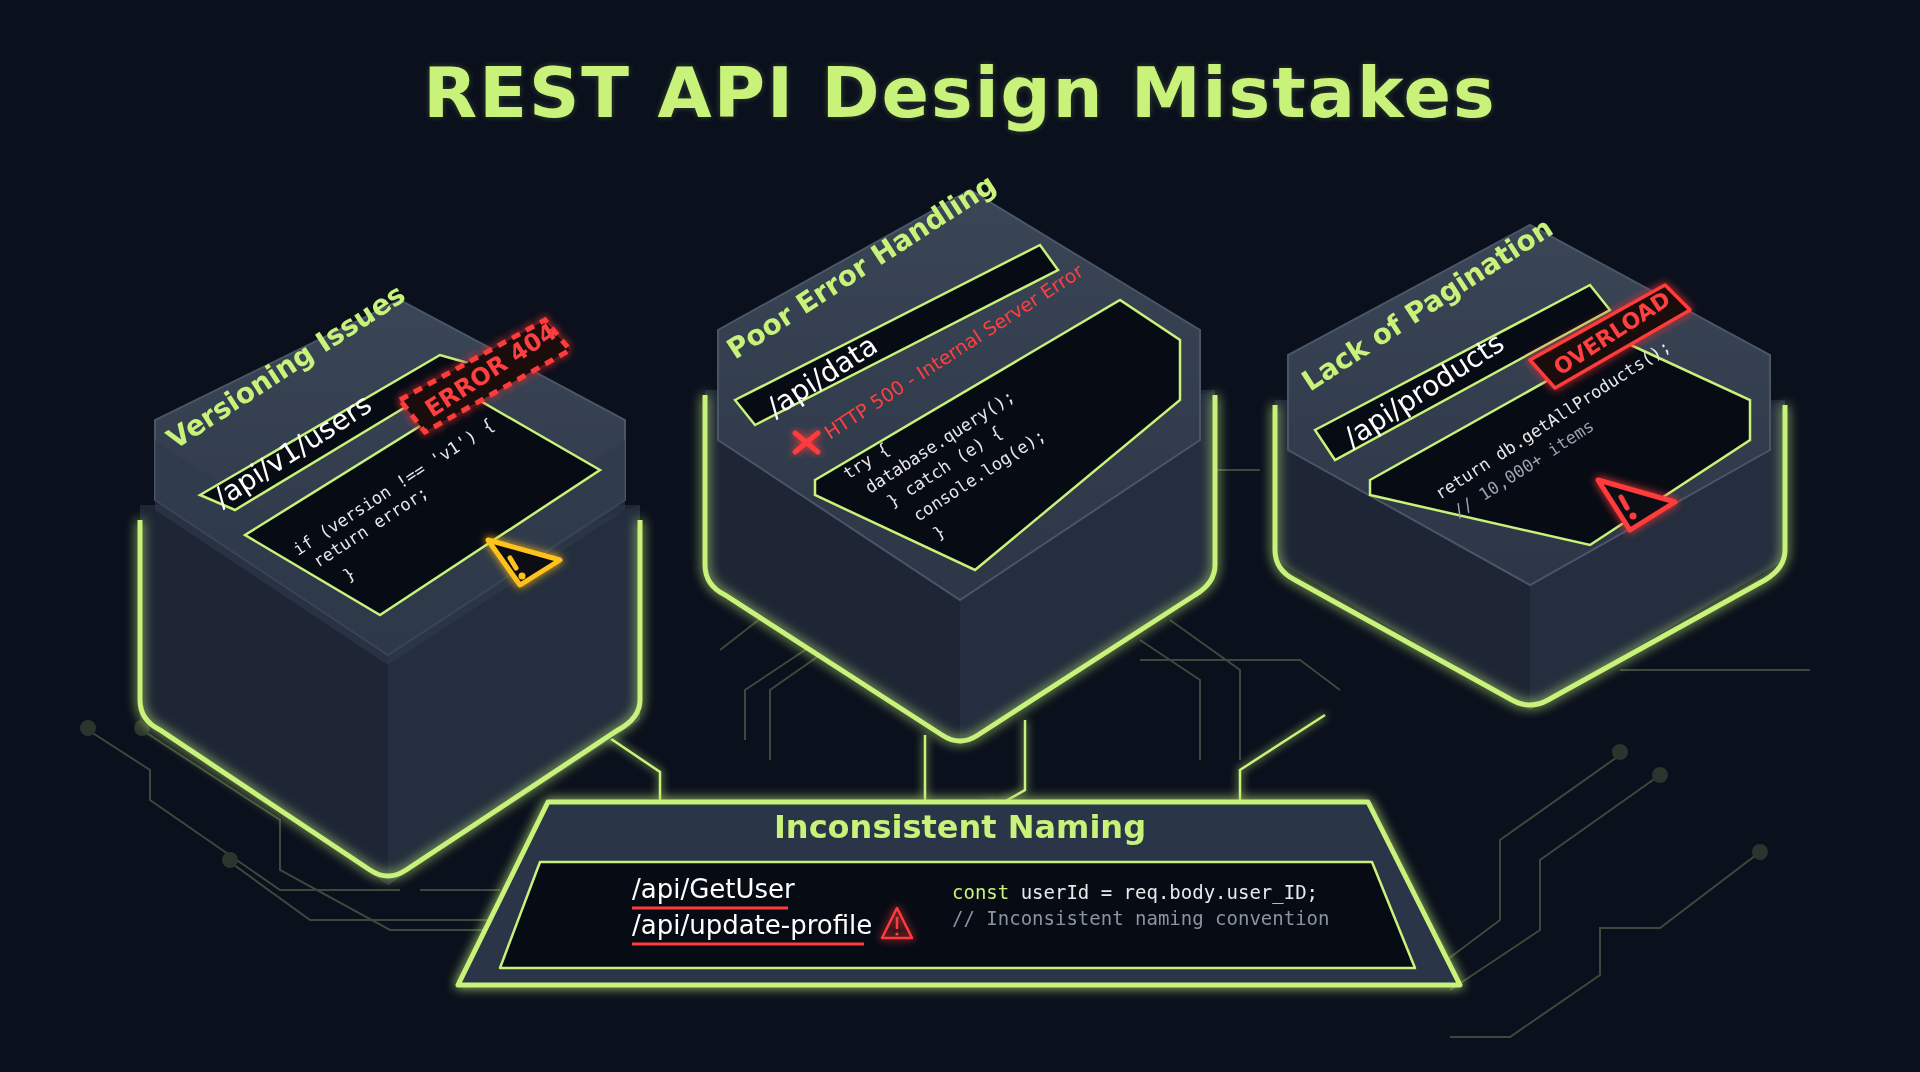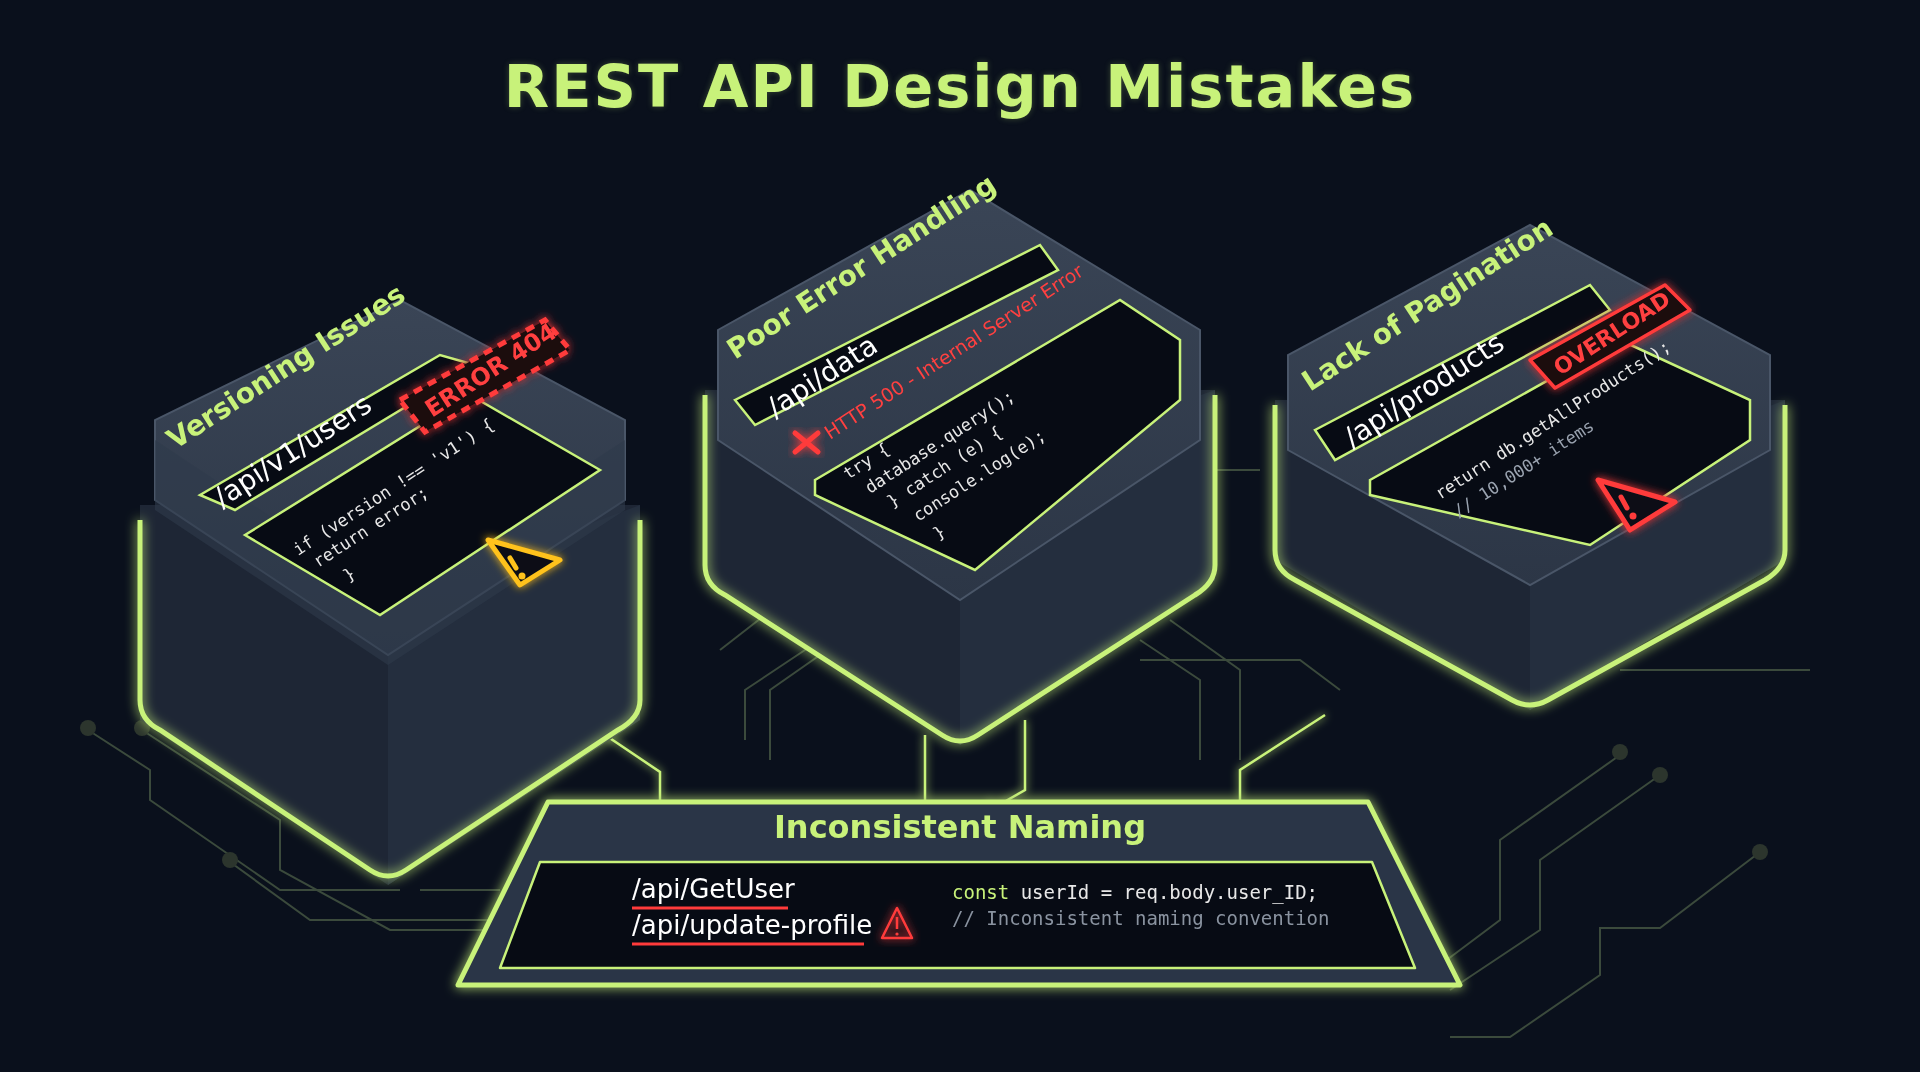--- a/index.html
+++ b/index.html
@@ -1,17 +1,17 @@
 <!DOCTYPE html>
 <html><head>
 <meta charset="utf-8">
 <style>
   html,body{margin:0;padding:0;}
   body{width:1920px;height:1072px;background:#0a101c;overflow:hidden;position:relative;font-family:"DejaVu Sans",sans-serif;}
-  .title{position:absolute;left:0;top:52px;width:1920px;text-align:center;color:#c8f27a;font-family:"DejaVu Sans",sans-serif;font-weight:bold;font-size:59px;letter-spacing:2px;text-shadow:0 0 6px rgba(200,242,122,0.25);}
+  .title{position:absolute;left:0;top:52px;width:1920px;text-align:center;color:#c8f27a;font-family:"DejaVu Sans",sans-serif;font-weight:bold;font-size:70px;letter-spacing:2px;text-shadow:0 0 6px rgba(200,242,122,0.25);}
   svg.canvas{position:absolute;left:0;top:0;}
   .mono{font-family:"DejaVu Sans Mono",monospace;}
   .lbl{font-family:"DejaVu Sans",sans-serif;font-weight:bold;}
 </style>
 </head>
 <body>
 
 <div class="title">REST API Design Mistakes</div>
 
 <svg class="canvas" width="1920" height="1072" viewBox="0 0 1920 1072">

